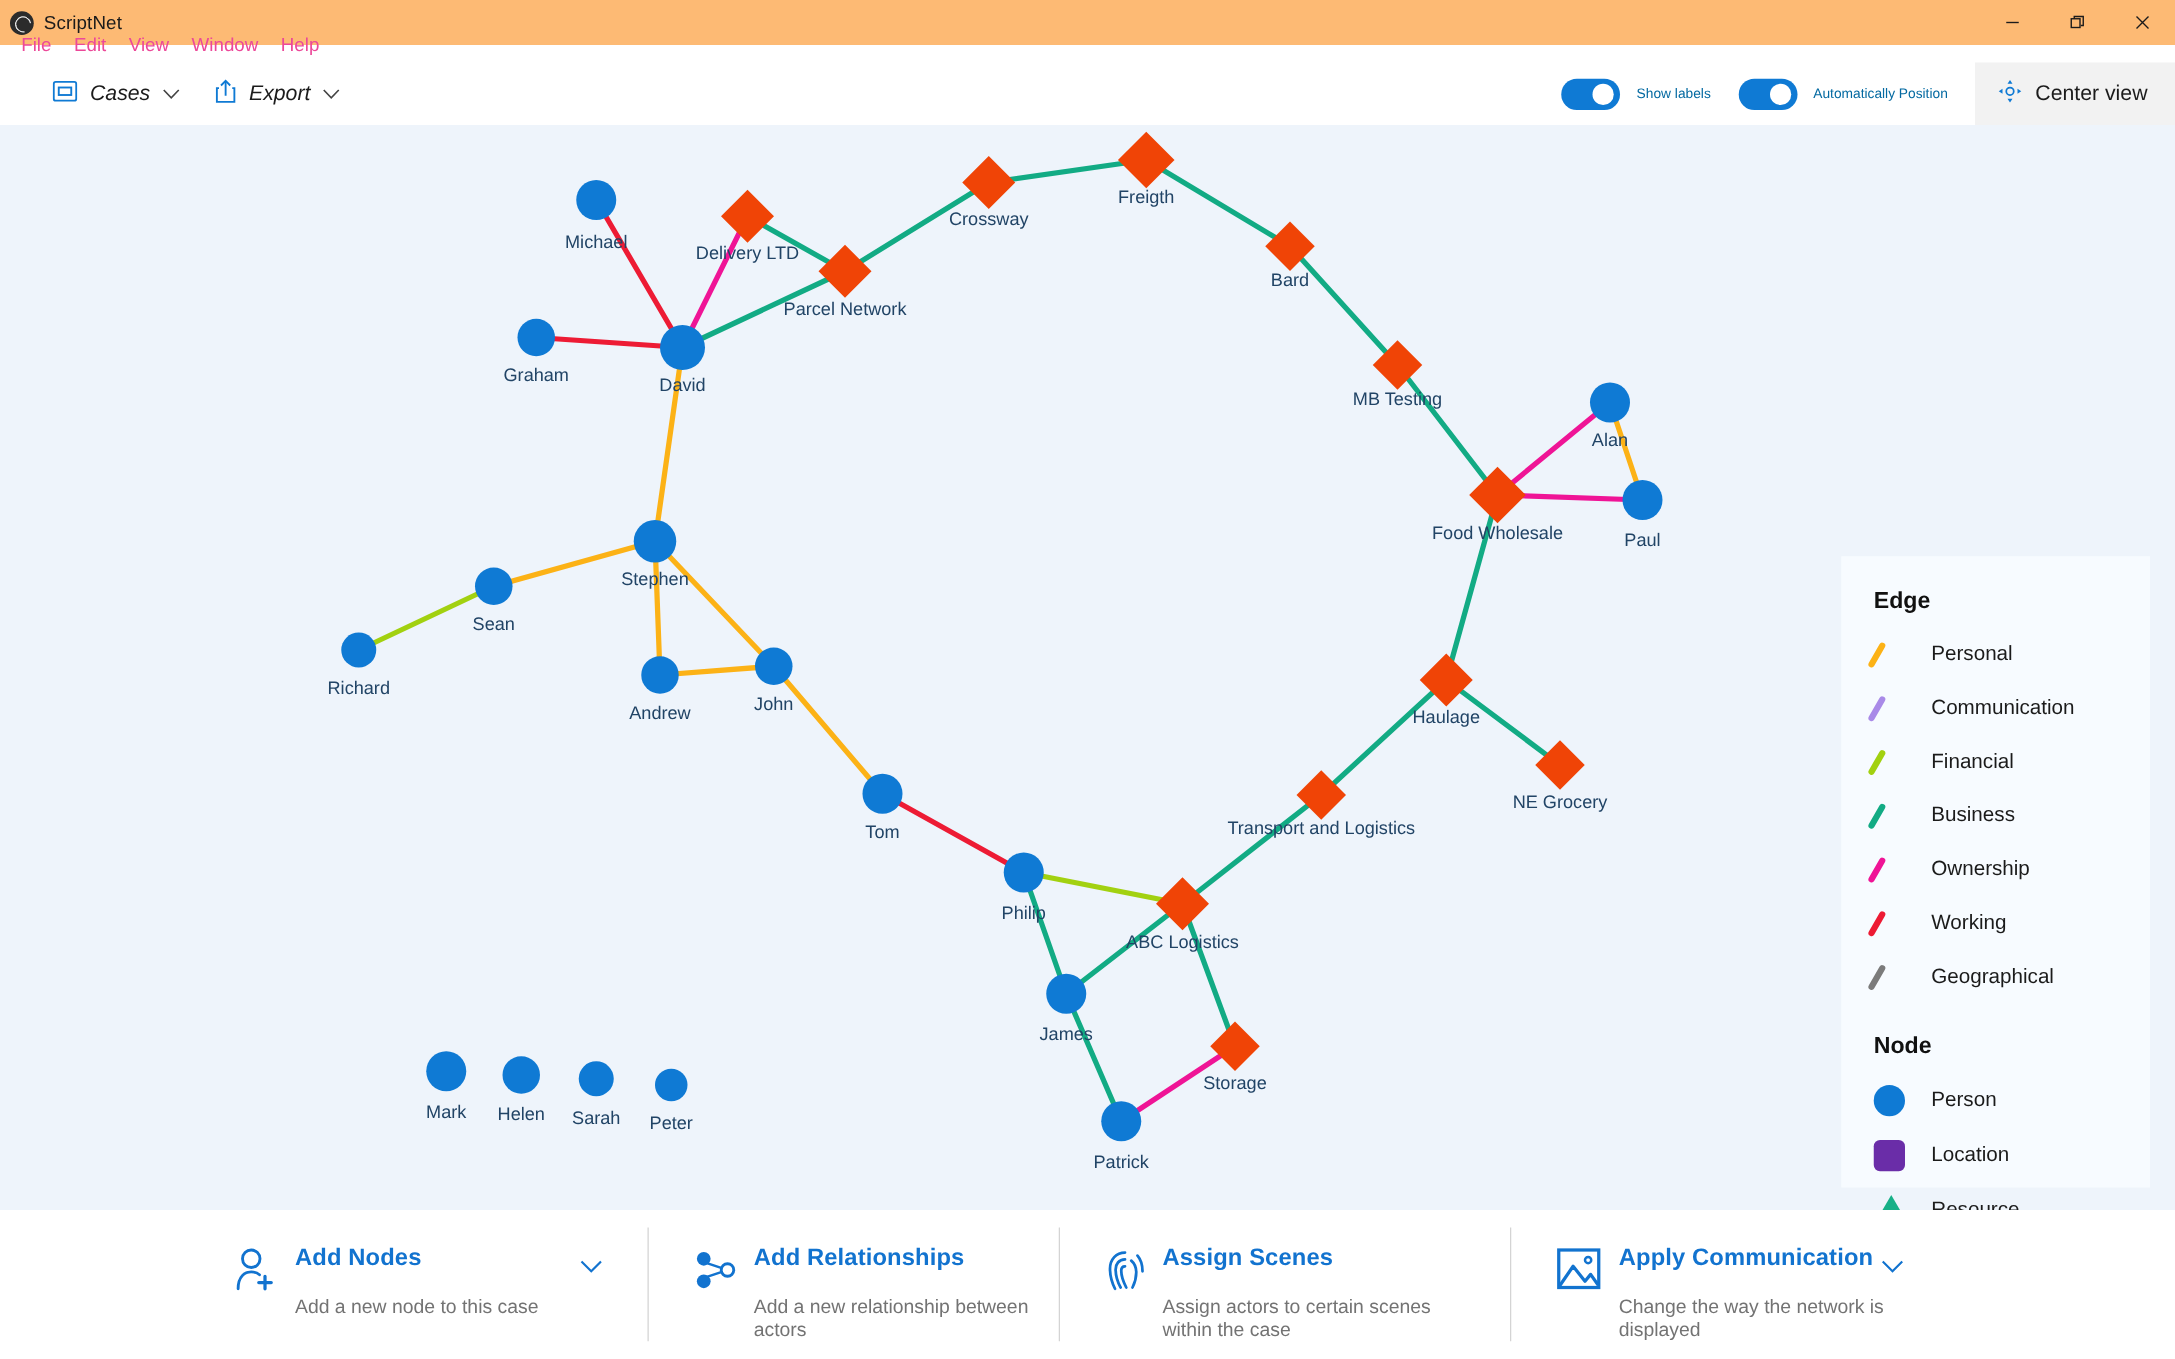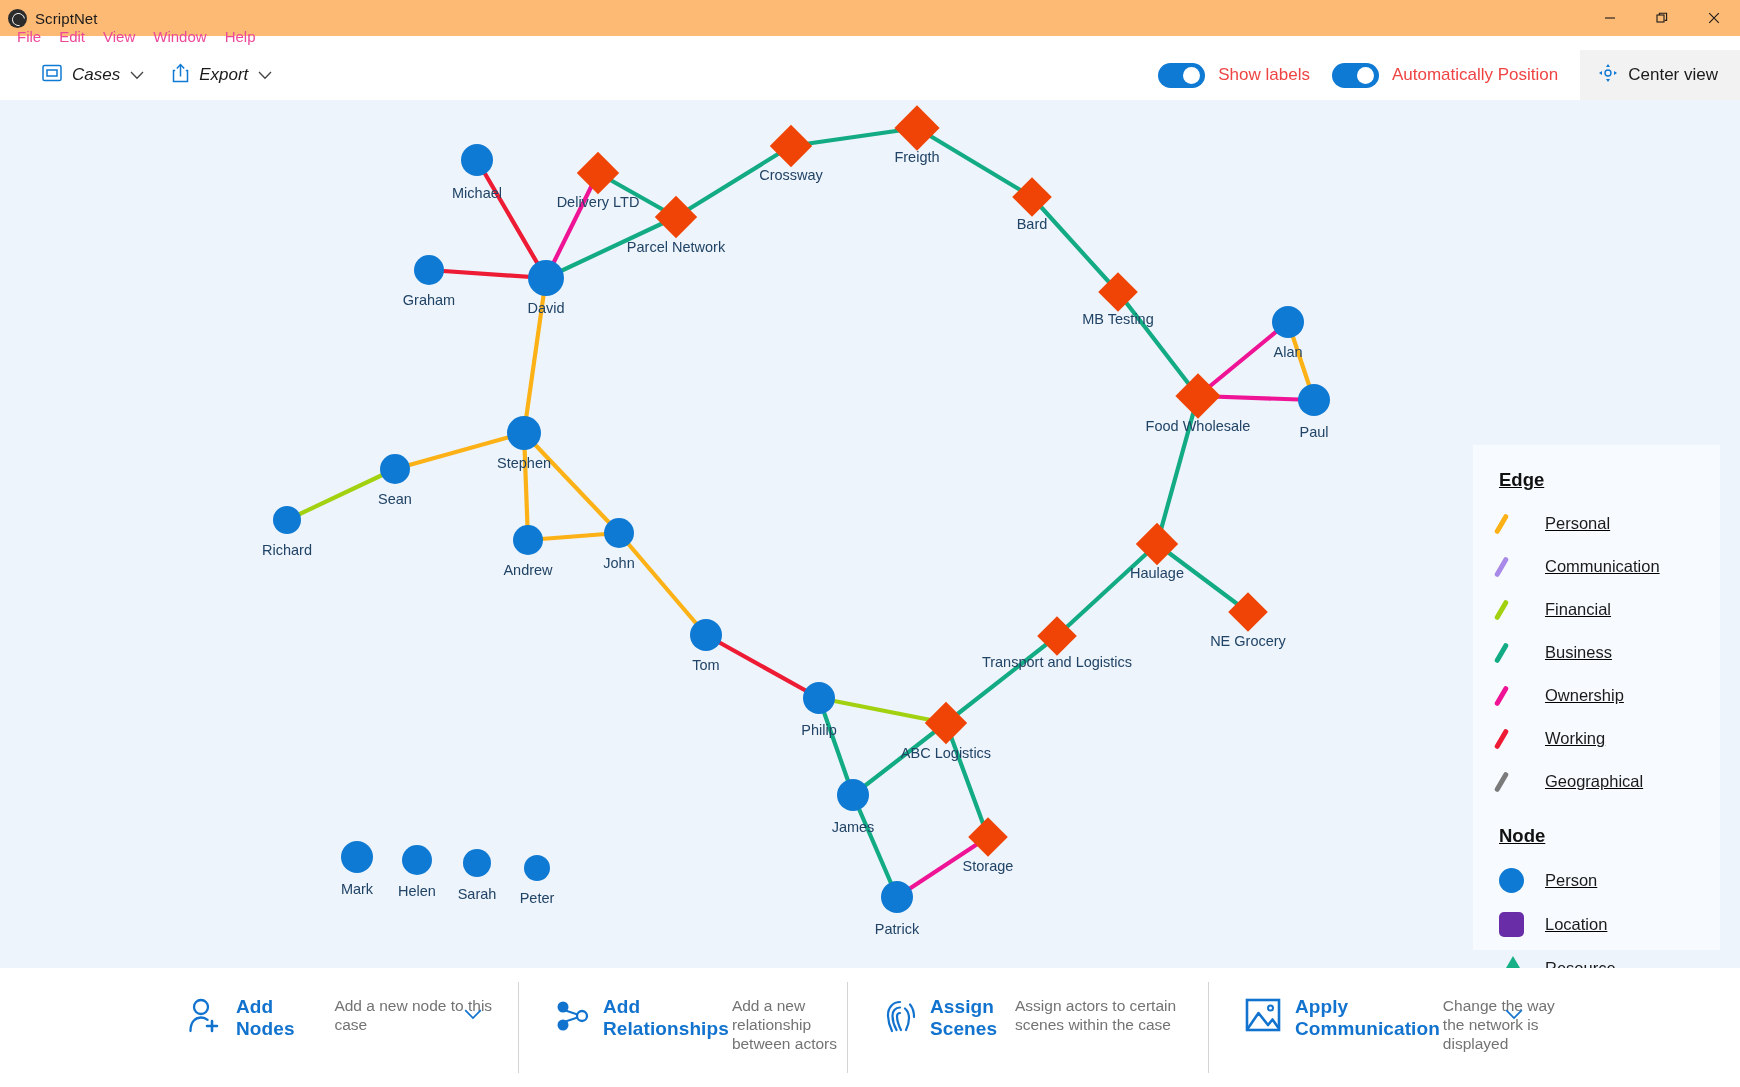--- a/index.html
+++ b/index.html
@@ -55,40 +55,40 @@
   .tb-right { margin-left: auto; display: flex; align-items: center; height: 50px; }
   .toggle-group { display: flex; align-items: center; gap: 13px; margin-right: 22px; }
   .toggle {
     width: 47px; height: 25px; border-radius: 13px; background: #0f7ad4;
     position: relative; flex: 0 0 auto;
   }
   .toggle .knob {
     position: absolute; top: 4px; right: 5px; width: 17px; height: 17px;
     border-radius: 50%; background: #ffffff;
   }
-  .toggle-label { font-size: 17px; color: #ef4444; white-space: nowrap; }
+  .toggle-label { font-size: 11px; color: #0369a1; white-space: nowrap; }
   .center-view {
     display: flex; align-items: center; gap: 10px; height: 50px; padding: 0 22px 0 18px;
     background: #f2f2f2; font-size: 17px; color: #1b1b1b;
   }
 
   
   .canvas {
     position: absolute; top: 100px; left: 0; width: 1740px; height: 868px;
     background: #eef4fb; overflow: hidden;
   }
   .canvas svg { position: absolute; top: 0; left: 0; }
   .node-label {
     font-family: "Liberation Sans", sans-serif; font-size: 14.5px; fill: #214466;
   }
 
   
   .legend {
     position: absolute; left: 1473px; top: 345px; width: 247px; height: 505px;
-    background: #f7fbff; padding: 24px 0 0 26px; text-decoration: underline;
+    background: #f7fbff; padding: 24px 0 0 26px;
   }
   .legend-title { font-size: 18.5px; font-weight: bold; color: #111; margin-bottom: 11px; }
   .legend-title.node-t { margin-top: 22px; }
   .legend-row { display: flex; align-items: center; height: 43px; }
   .sw-wrap { width: 46px; display: flex; align-items: center; justify-content: flex-start; }
   .edge-sw { width: 5px; height: 22px; border-radius: 3px; transform: rotate(30deg); }
   .legend-text { font-size: 16.5px; color: #1b1b1b; }
   .node-sw-circle { width: 25px; height: 25px; border-radius: 50%; background: #0f7ad4; }
   .node-sw-square { width: 25px; height: 25px; border-radius: 5px; background: #6a2da8; }
   .node-sw-tri {
@@ -100,21 +100,21 @@
   
   .bottombar {
     position: absolute; top: 968px; left: 0; width: 1740px; height: 119px;
     background: #ffffff; display: flex; align-items: stretch;
   }
   .bb-panel {
     position: relative; display: flex; align-items: flex-start;
     padding-top: 28px; gap: 14px;
   }
   .bb-icon { color: #1273cf; flex: 0 0 auto; margin-top: 2px; }
-  .bb-texts { display: flex; flex-direction: row; gap: 3px; }
+  .bb-texts { display: flex; flex-direction: column; gap: 18px; }
   .bb-title { font-size: 19px; color: #1273cf; font-weight: bold; letter-spacing: .1px; }
   .bb-sub { font-size: 15.5px; color: #737373; line-height: 19px; max-width: 232px; }
   .bb-chev { position: absolute; right: 36px; top: 38px; color: #1273cf; }
   .bb-div { width: 1px; background: #d4d4d4; margin: 14px 0; flex: 0 0 auto; }
 </style>
 </head>
 <body>
 
 <div id="app">
 

